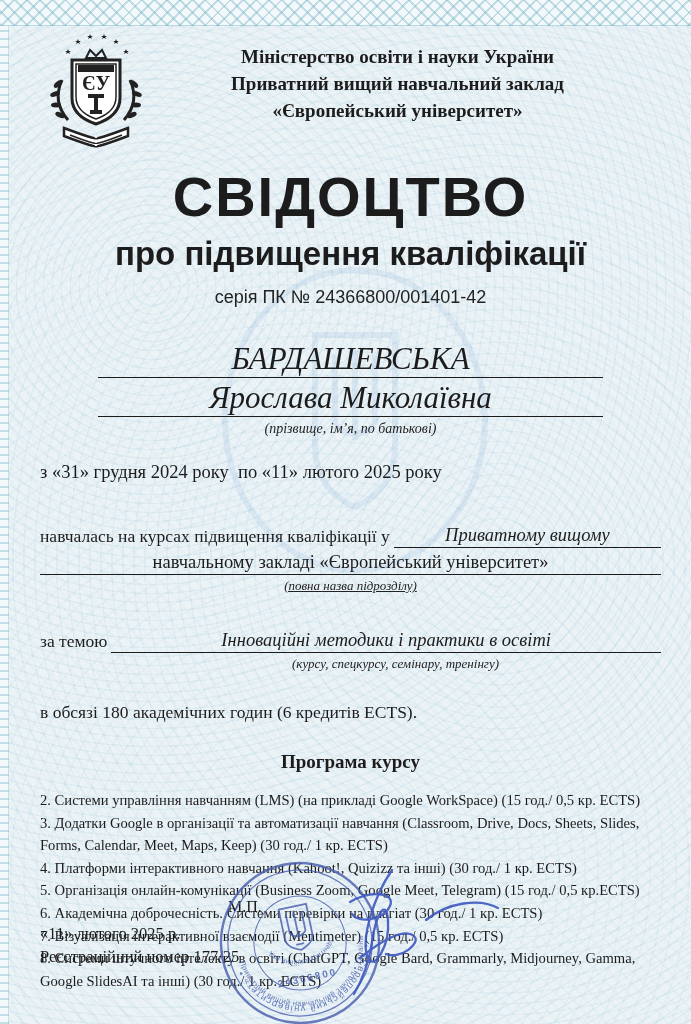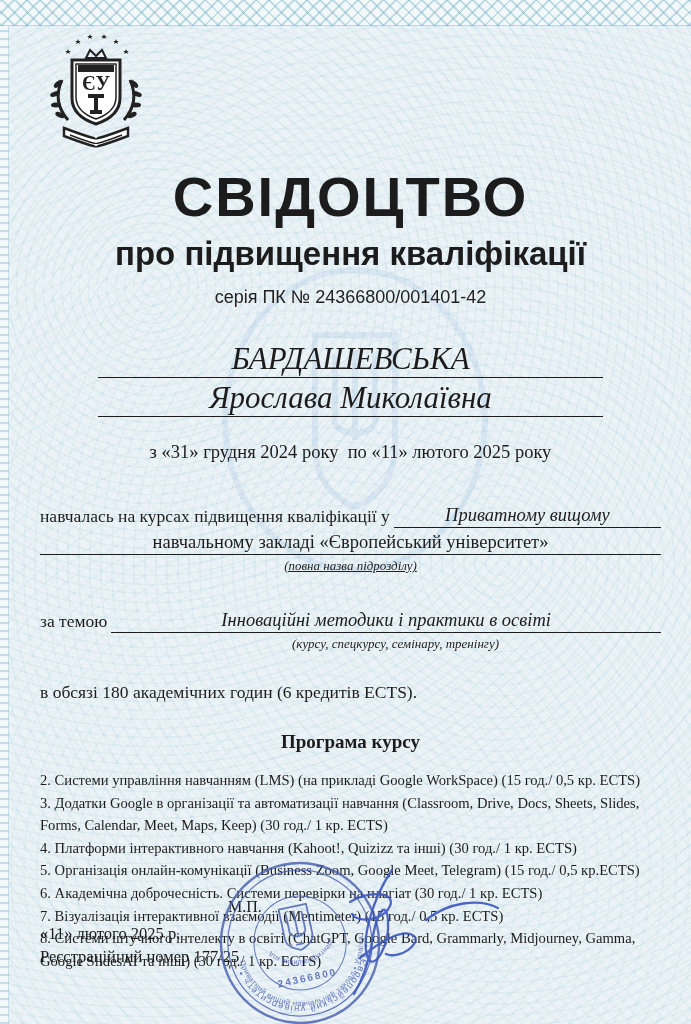--- a/index.html
+++ b/index.html
@@ -61,21 +61,21 @@
 
   .name-block { margin-top: 34px; }
   .name-line {
     width: 505px; margin: 0 auto; text-align: center;
     font-style: italic; font-size: 31px; line-height: 34px;
     border-bottom: 1.6px solid #1c1c1c; padding-bottom: 1px;
   }
   .name-line + .name-line { margin-top: 3px; }
   .caption { text-align: center; font-style: italic; font-size: 14px; color: #222; margin-top: 4px; }
 
-  .period { text-align: center; font-size: 18.5px; margin-top: 25px; white-space: pre; }
+  .period { text-align: left; font-size: 18.5px; margin-top: 25px; white-space: pre; }
 
   .fill-row { display: flex; align-items: flex-end; font-size: 17.5px; margin-top: 42px; }
   .fill-prefix { white-space: nowrap; padding-bottom: 1px; }
   .fill-line {
     flex: 1; text-align: center; font-style: italic; font-size: 18.5px;
     border-bottom: 1.6px solid #1c1c1c; padding-bottom: 1px; margin-left: 4px;
   }
   .fill-full {
     text-align: center; font-size: 18.5px;
     border-bottom: 1.6px solid #1c1c1c; padding-bottom: 1px; margin-top: 4px;
@@ -136,29 +136,35 @@
 
         <path d="M32,28 h48 v38 q0,18 -24,26 q-24,-8 -24,-26 z" fill="#fff" stroke="#222" stroke-width="3"></path>
         <path d="M36,32 h40 v33 q0,15 -20,22 q-20,-7 -20,-22 z" fill="none" stroke="#222" stroke-width="1.5"></path>
         <rect x="38" y="33" width="36" height="7" fill="#222"></rect>
         <text x="56" y="58" text-anchor="middle" font-family="Liberation Serif, serif" font-size="20" font-weight="bold" fill="#222">ЄУ</text>
         <path d="M48,64 h16 M56,62 v18 M50,80 h12" stroke="#222" stroke-width="4" fill="none"></path>
 
         <path d="M24,96 q32,12 32,10 q0,2 32,-10 l0,8 q-32,12 -32,10 q0,2 -32,-10 z" fill="#fff" stroke="#222" stroke-width="2.5"></path>
         <path d="M30,103 q26,10 26,8 q0,2 26,-8" fill="none" stroke="#222" stroke-width="1.5"></path>
       </svg>
+      <div class="hdr-text">
+        <div>Міністерство освіти і науки України</div>
+        <div>Приватний вищий навчальний заклад</div>
+        <div>«Європейський університет»</div>
+      </div>
     </div>
 
     <div class="title-main">СВІДОЦТВО</div>
     <div class="title-sub">про підвищення кваліфікації</div>
     <div class="serial">серія ПК № 24366800/001401-42</div>
 
     <div class="name-block">
       <div class="name-line">БАРДАШЕВСЬКА</div>
       <div class="name-line">Ярослава Миколаївна</div>
+      <div class="caption">(прізвище, ім’я, по батькові)</div>
     </div>
 
     <div class="period">з «31» грудня 2024 року  по «11» лютого 2025 року</div>
 
     <div class="fill-row">
       <span class="fill-prefix">навчалась на курсах підвищення кваліфікації у</span>
       <span class="fill-line">Приватному вищому</span>
     </div>
     <div class="fill-full">навчальному закладі «Європейський університет»</div>
     <div class="caption-center">(повна назва підрозділу)</div>

